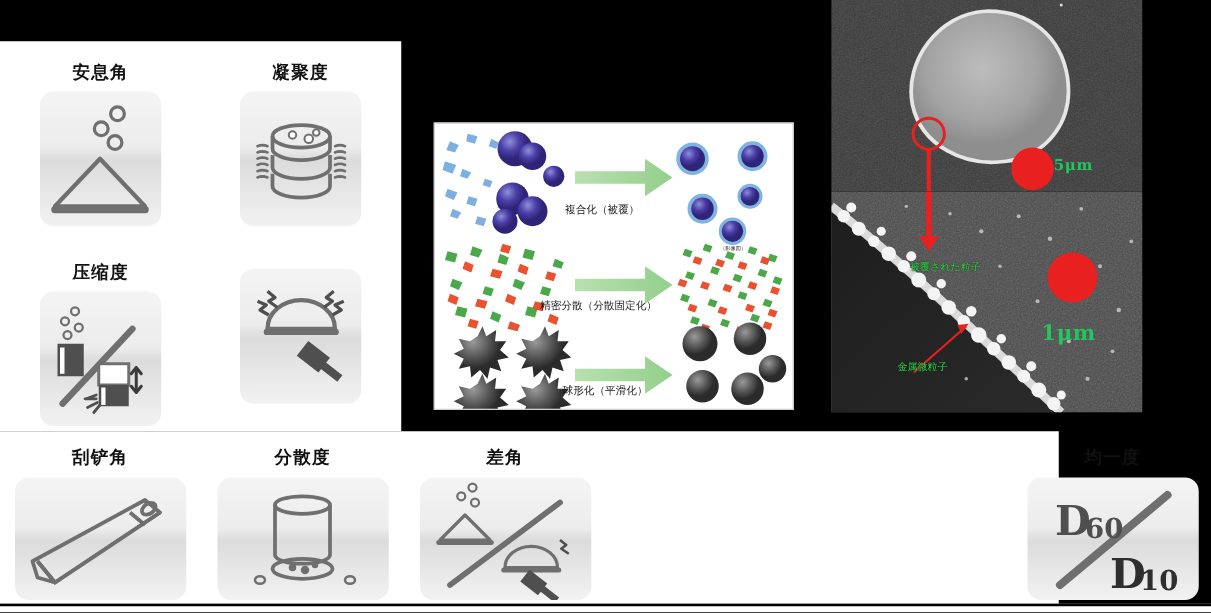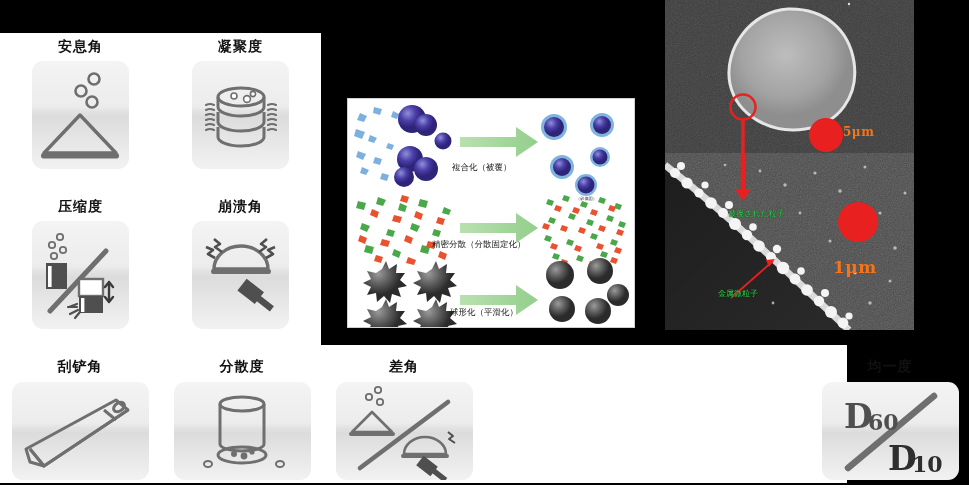--- a/index.html
+++ b/index.html
@@ -10,21 +10,21 @@
     overflow: hidden;
   }
   #page { position: relative; width: 969px; height: 490px; background: #000; }
 
   
   #left-panel {
     position: absolute; left: 0; top: 33px; width: 321px; height: 312px;
     background: #fff;
   }
   .prop-grid-left {
-    position: absolute; left: 0; top: 0; width: 321px; height: 312px;
+    position: absolute; left: 0; top: 12px; width: 321px; height: 312px;
   }
   .prop-cell { position: absolute; text-align: center; }
   .prop-label {
     font-size: 14px; font-weight: bold; color: #111;
     letter-spacing: 1px; line-height: 18px; white-space: nowrap;
   }
   .tile {
     width: 97px; height: 108px; border-radius: 11px;
     background: linear-gradient(to bottom,
        #f4f4f4 0%, #ececec 42%, #e2e2e2 47%,
@@ -49,21 +49,21 @@
   }
 
   
   #right-panel {
     position: absolute; left: 665px; top: 0; width: 249px; height: 330px;
     background: #111; overflow: hidden;
   }
   #sem-top { position: absolute; left: 0; top: 0; width: 249px; height: 153px; overflow: hidden; }
   #sem-bot { position: absolute; left: 0; top: 153px; width: 249px; height: 177px; overflow: hidden; }
   .scalebar-text {
-    position: absolute; color: #f97316; font-weight: bold;
+    position: absolute; color: #22c55e; font-weight: bold;
     font-family: "DejaVu Serif", "Liberation Serif", serif;
     white-space: nowrap; letter-spacing: .5px;
   }
   .sem-anno {
     position: absolute; color: #2fe04a; white-space: nowrap;
     font-family: "DejaVu Sans", "Liberation Sans", sans-serif;
     font-size: 8px; text-shadow: 0 0 1px #000;
   }
 
   
@@ -140,21 +140,20 @@
               <path d="M77 81 l-4 -5 M77 81 l4 -5"></path>
             </g>
             <g stroke="#4f4f4f" stroke-width="2.2" stroke-linecap="round">
               <path d="M45 83 l-8 3 M45 86 l-9 0 M46 89 l-8 4 M48 91 l-5 6"></path>
             </g>
           </svg>
         </div>
       </div>
 
       <div class="prop-cell" style="left:168px; top:164px; width:145px;">
-        <div class="prop-label">崩溃角</div>
         <div class="tile">
           <svg width="97" height="108" viewBox="0 0 97 108">
             <path d="M22 48 a27 23 0 0 1 54 0 Z" fill="none" stroke="#6f6f6f" stroke-width="3.4"></path>
             <rect x="19" y="48" width="60" height="5" rx="2.3" fill="#6f6f6f"></rect>
             <g stroke="#4f4f4f" stroke-width="2.6" fill="none" stroke-linejoin="round">
               <path d="M22 18 l6 5 l-5 3 l7 5"></path>
               <path d="M14 26 l7 3 l-5 4 l7 4"></path>
               <path d="M75 18 l-6 5 l5 3 l-7 5"></path>
               <path d="M83 26 l-7 3 l5 4 l-7 4"></path>
             </g>

